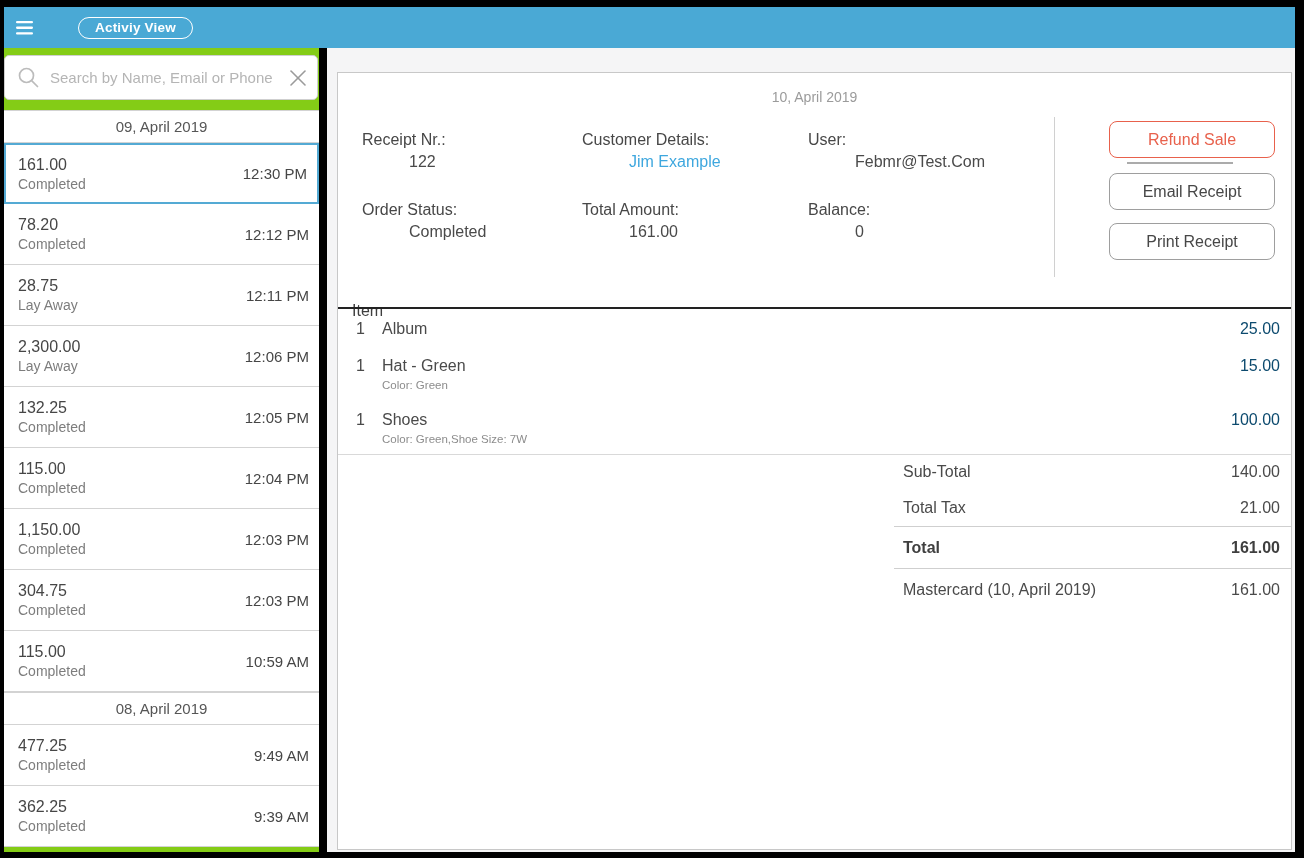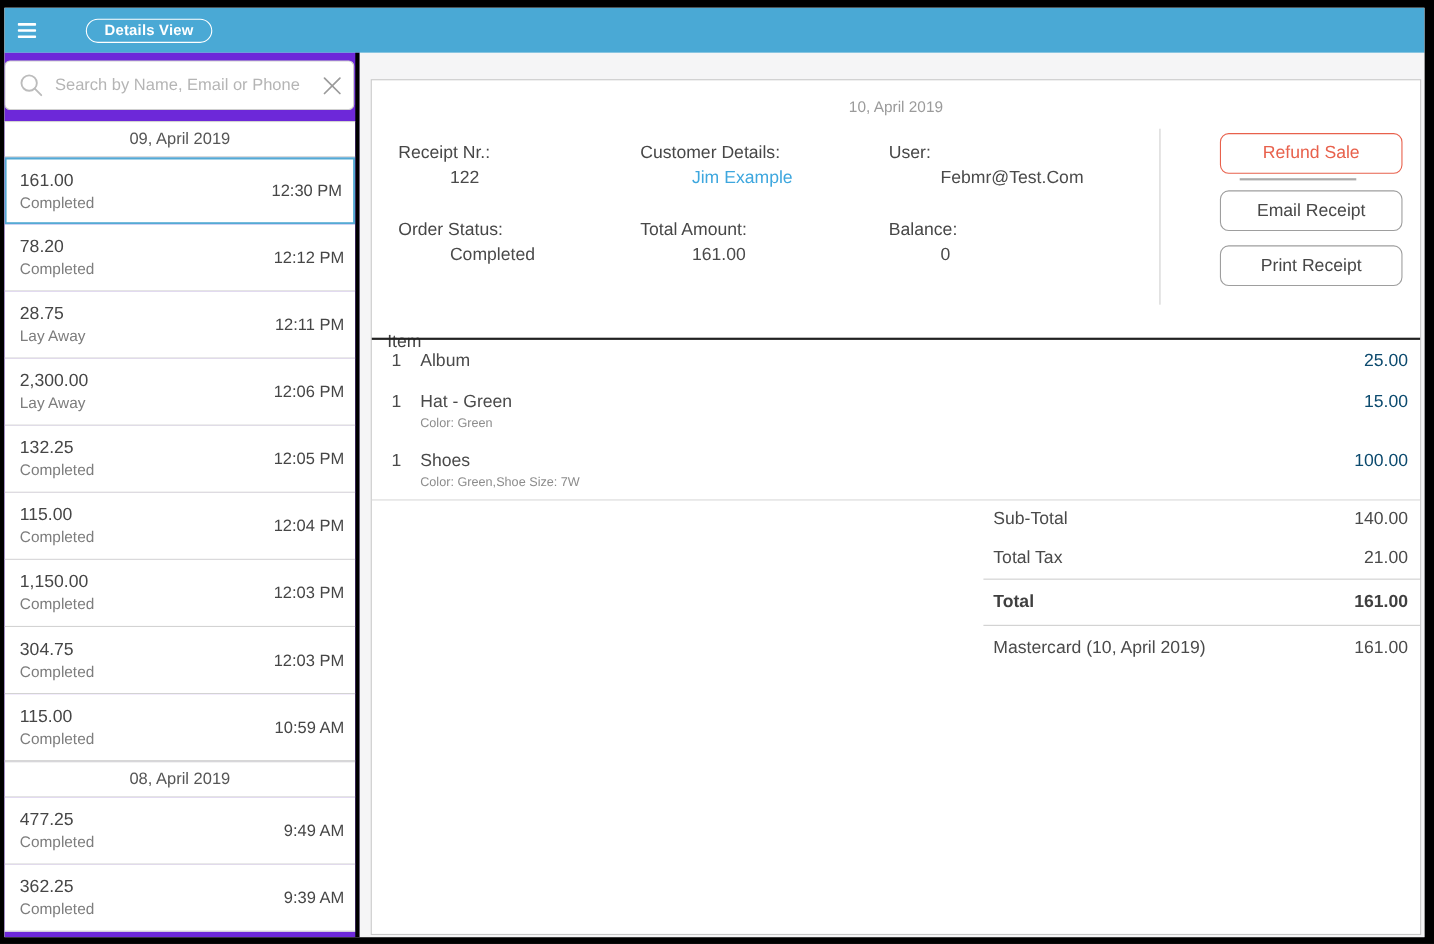--- a/index.html
+++ b/index.html
@@ -6,21 +6,21 @@
   html,body { width:1304px; height:858px; background:#000; font-family:"Liberation Sans","DejaVu Sans",sans-serif; }
   .app { position:absolute; left:4px; top:7px; width:1291px; height:845px; background:#fff; overflow:hidden; display:flex; flex-direction:column; }
 
   
   .topbar { height:41px; background:#4aa9d5; flex:0 0 41px; display:flex; align-items:center; padding-left:12px; }
   .menu-btn { width:30px; height:30px; background:transparent; border:none; display:flex; align-items:center; justify-content:flex-start; cursor:pointer; }
   .pill-btn { margin-left:32px; height:22px; min-width:112px; padding:0 16px; background:transparent; border:1.5px solid #fff; border-radius:12px; color:#fff; font-size:13.5px; font-weight:bold; letter-spacing:.2px; display:flex; align-items:center; justify-content:center; cursor:pointer; }
 
   
   .content { flex:1; display:flex; min-height:0; }
-  .left-panel { width:323px; flex:0 0 323px; background:#6d28d9; border-right:4px solid #000000; overflow:hidden; }
+  .left-panel { width:323px; flex:0 0 323px; background:#84cc16; border-right:8px solid #000000; overflow:hidden; }
   .main { flex:1; background:#f5f5f6; position:relative; }
 
   
   .search-box { margin:7px 1px 0 0; height:45px; border:1px solid #cfcfcf; border-radius:5px; display:flex; align-items:center; padding:0 8px 0 12px; background:#fff; }
   .search-box input { flex:1; border:none; outline:none; font-size:15px; color:#555; margin-left:10px; font-family:inherit; background:transparent; }
   .search-box input::placeholder { color:#b5b5b5; }
   .icon-btn { background:none; border:none; display:flex; align-items:center; justify-content:center; cursor:pointer; padding:0; }
 
   
   .list { margin-top:10px; }
@@ -71,21 +71,21 @@
 <div class="app">
 
   <div class="topbar">
     <button class="menu-btn">
       <svg width="17" height="14" viewBox="0 0 17 14">
         <rect x="0" y="0" width="17" height="2.3" rx="1.1" fill="#fff"></rect>
         <rect x="0" y="5.6" width="17" height="2.3" rx="1.1" fill="#fff"></rect>
         <rect x="0" y="11.2" width="17" height="2.3" rx="1.1" fill="#fff"></rect>
       </svg>
     </button>
-    <button class="pill-btn">Details View</button>
+    <button class="pill-btn">Activiy View</button>
   </div>
 
   <div class="content">
 
     <div class="left-panel">
 
       <div class="search-box">
         <svg width="23" height="23" viewBox="0 0 23 23">
           <circle cx="9.5" cy="9.5" r="7" fill="none" stroke="#bcbcbc" stroke-width="1.7"></circle>
           <line x1="14.6" y1="14.6" x2="20.5" y2="20.5" stroke="#bcbcbc" stroke-width="1.7" stroke-linecap="round"></line>

